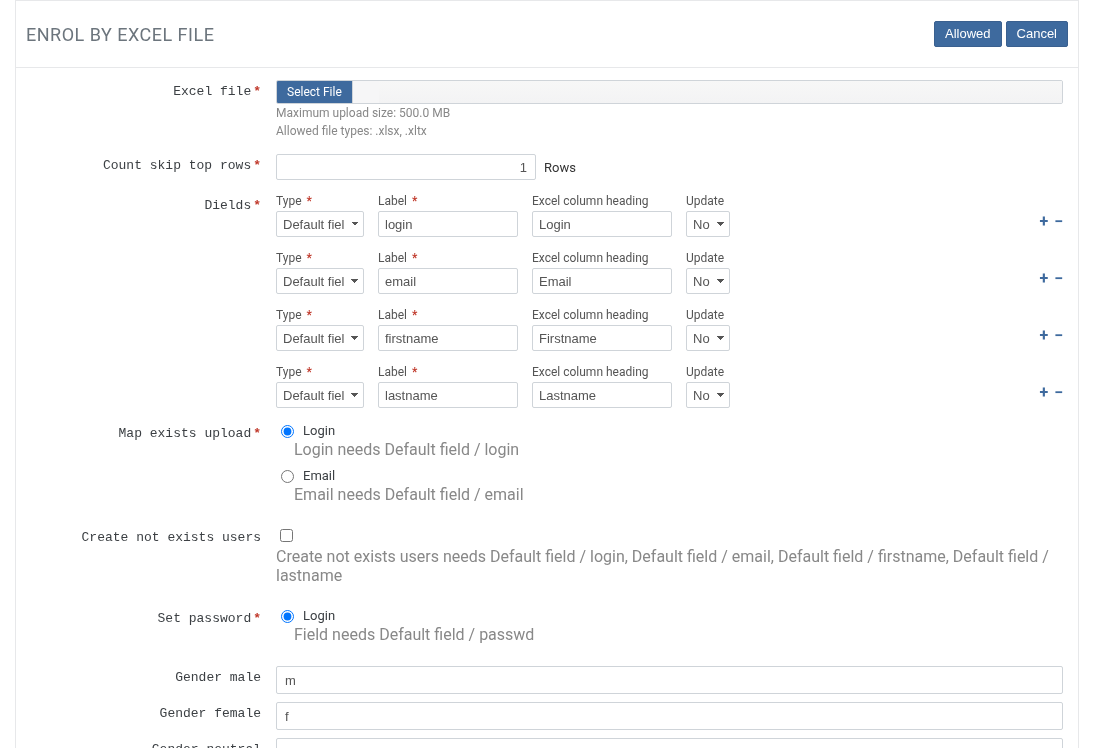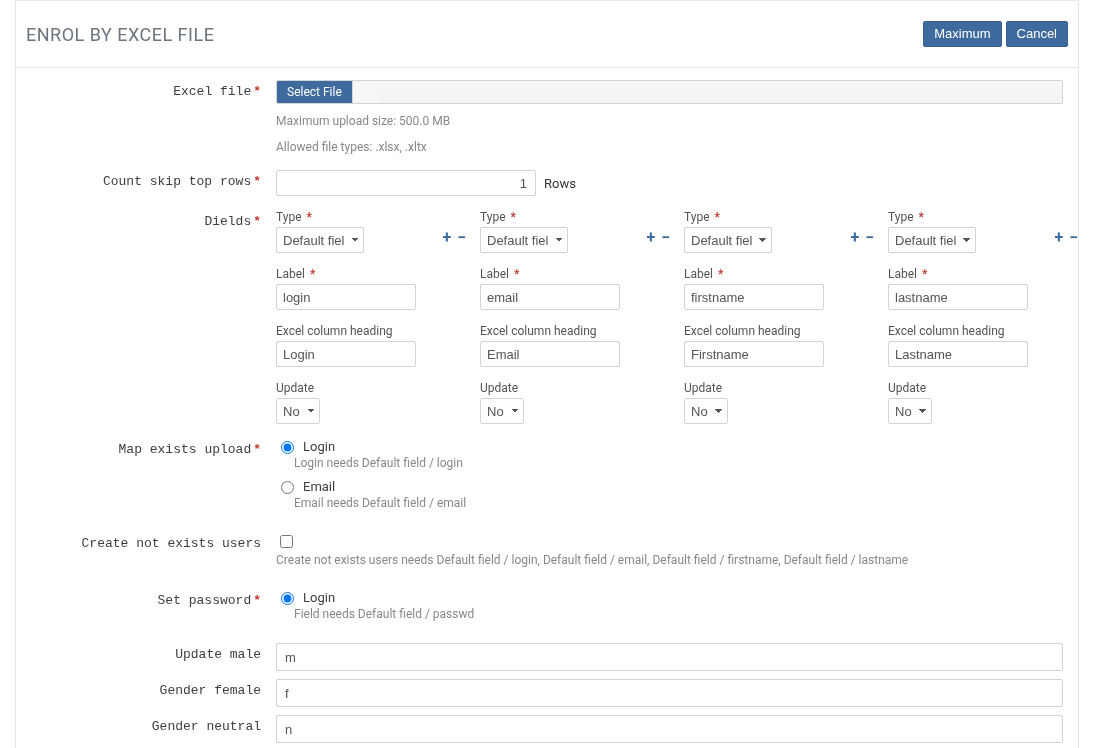--- a/index.html
+++ b/index.html
@@ -13,46 +13,46 @@
   .btn-group { display:flex; gap:4px; }
   .panel-body { padding:12px 15px 18px 15px; }
   .form-row { display:flex; align-items:flex-start; margin-bottom:14px; }
   .form-row.slim { margin-bottom:8px; }
   .form-label { width:245px; text-align:right; padding-right:15px; padding-top:4px; color:#3c4044; font-size:13px; flex-shrink:0;font-family:Liberation Mono, monospace;}
   .req-star { color:#c0392b; font-weight:600; margin-left:2px;}
   .form-control-area { flex:1; min-width:0; }
   .file-bar { border:1px solid #cfd4d9; background:linear-gradient(to right, #f6f6f7, #f6f6f7); border-radius:2px; display:flex; align-items:stretch; overflow:hidden;gap:26px; }
   .file-btn { background:#3e6a9e; color:#fff; font-size:12px; padding:4px 10px; cursor:pointer; border-right:1px solid #cfd4d9; }
   .file-bar-fill { flex:1; background:linear-gradient(#f7f7f7,#f3f3f4); }
-  .hint { color:#888; font-size:12px; margin-top:8px; line-height:1.5;}
+  .hint { color:#888; font-size:12px; margin-top:0; line-height:1.5;}
   .num-input { border:1px solid #cfd4d9; border-radius:2px; height:26px; padding:2px 8px; text-align:right; width:260px; font-size:13px; color:#555;}
   .inline-label { margin-left:8px; color:#333; }
-  .fields-block { display:flex; flex-direction:row; gap:14px; }
+  .fields-block { display:flex; flex-direction:column; gap:14px; }
   .field-row { position:relative; padding-right:50px; }
   .field-grid { display:flex; gap:14px; flex-wrap:wrap;}
   .field-col { flex:0 0 auto; }
   .col-type{ width:88px; } .col-label{ width:140px; } .col-heading{ width:140px; } .col-update{ width:40px; }
   .field-col .small-label { font-size:12px; color:#555; margin-bottom:3px; display:block;}
   .select, .text-input { border:1px solid #cfd4d9; border-radius:2px; height:26px; padding:2px 6px; font-size:13px; color:#555; background:#fff;}
   .select { padding-right:18px; appearance:none; -webkit-appearance:none; background-image: linear-gradient(45deg, transparent 50%, #555 50%), linear-gradient(135deg, #555 50%, transparent 50%); background-position: right 8px center, right 4px center; background-size:4px 4px,4px 4px; background-repeat:no-repeat;}
   .row-actions { position:absolute; right:0; top:18px; display:flex; gap:6px; color:#3e6a9e; }
   .row-actions span { cursor:pointer; font-size:16px; font-weight:700; }
   .radio-line, .check-line { display:flex; align-items:center; gap:6px; margin-bottom:2px;}
-  .radio-sub, .check-sub { color:#888; font-size:12px; margin:0 0 8px 18px;}
+  .radio-sub, .check-sub { color:#888; font-size:16px; margin:0 0 8px 18px;}
   .full-input { width:100%; border:1px solid #cfd4d9; border-radius:2px; height:28px; padding:2px 8px; font-size:13px; color:#555;}
 </style>
 </head>
 <body>
 
 <div class="outer">
   <div class="panel">
     <div class="panel-header">
       <div class="panel-title">ENROL BY EXCEL FILE</div>
       <div class="btn-group">
-        <button class="btn btn-primary">Maximum</button>
+        <button class="btn btn-primary">Allowed</button>
         <button class="btn btn-primary">Cancel</button>
       </div>
     </div>
 
     <div class="panel-body">
 
       <div class="form-row">
         <div class="form-label">
           <span>Excel file</span><span class="req-star">*</span>
         </div>
@@ -233,21 +233,21 @@
         <div class="form-control-area">
           <label class="radio-line">
             <input type="radio" name="setpw" checked="" style="">
             <span>Login</span>
           </label>
           <div class="radio-sub">Field needs Default field / passwd</div>
         </div>
       </div>
 
       <div class="form-row slim">
-        <div class="form-label">Update male</div>
+        <div class="form-label">Gender male</div>
         <div class="form-control-area">
           <input class="full-input" value="m" style="">
         </div>
       </div>
 
       <div class="form-row slim">
         <div class="form-label">Gender female</div>
         <div class="form-control-area">
           <input class="full-input" value="f" style="">
         </div>

